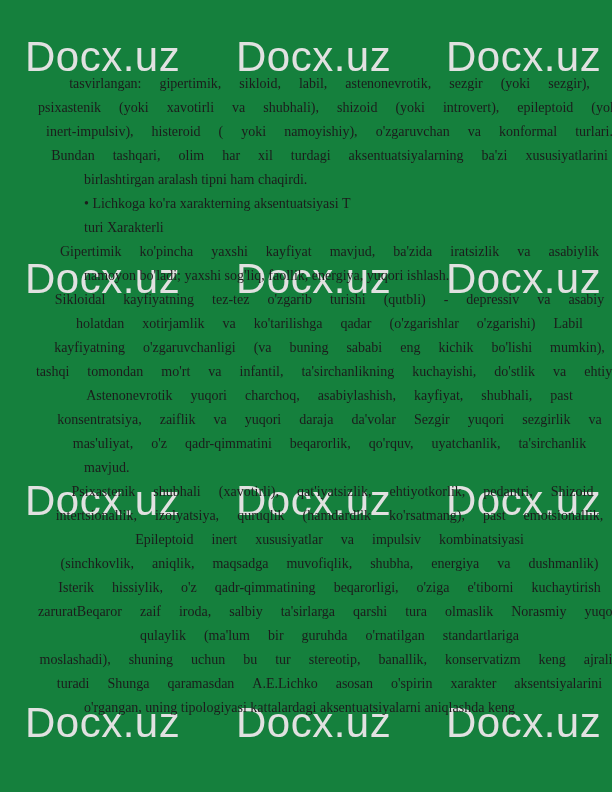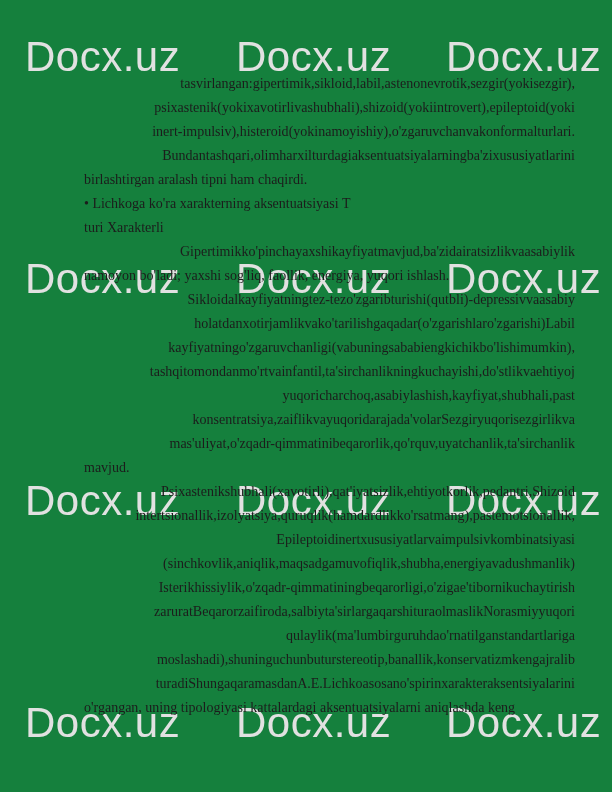--- a/index.html
+++ b/index.html
@@ -37,21 +37,22 @@
     font-size: 14px;
   }
   .line {
     height: 24px;
     line-height: 24px;
     white-space: nowrap;
     overflow: visible;
   }
   .line.j {
     display: flex;
-    justify-content: flex-end;
+    justify-content: center;
+    gap: 18px;
   }
   .line.j span {
     flex: 0 0 auto;
   }
   .line.ind {
     padding-left: 6px;
   }
 </style>
 </head>
 <body>
@@ -170,20 +171,21 @@
         <span>mo'rt</span>
         <span>va</span>
         <span>infantil,</span>
         <span>ta'sirchanlikning</span>
         <span>kuchayishi,</span>
         <span>do'stlik</span>
         <span>va</span>
         <span>ehtiyoj</span>
       </div>
       <div class="line j">
+        <span>Astenonevrotik</span>
         <span>yuqori</span>
         <span>charchoq,</span>
         <span>asabiylashish,</span>
         <span>kayfiyat,</span>
         <span>shubhali,</span>
         <span>past</span>
       </div>
       <div class="line j">
         <span>konsentratsiya,</span>
         <span>zaiflik</span>

